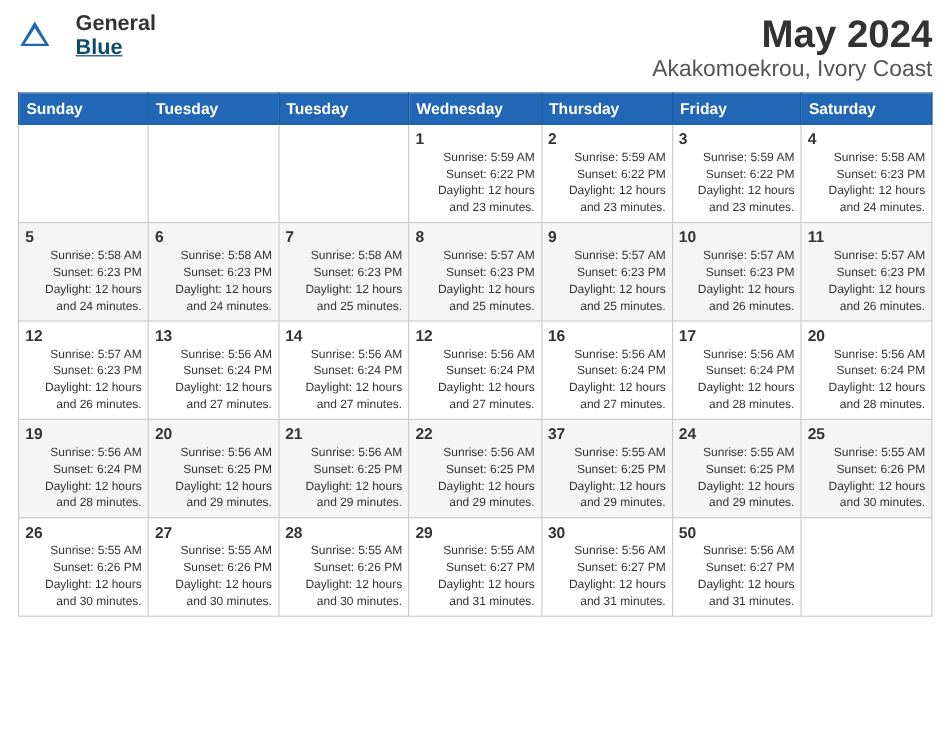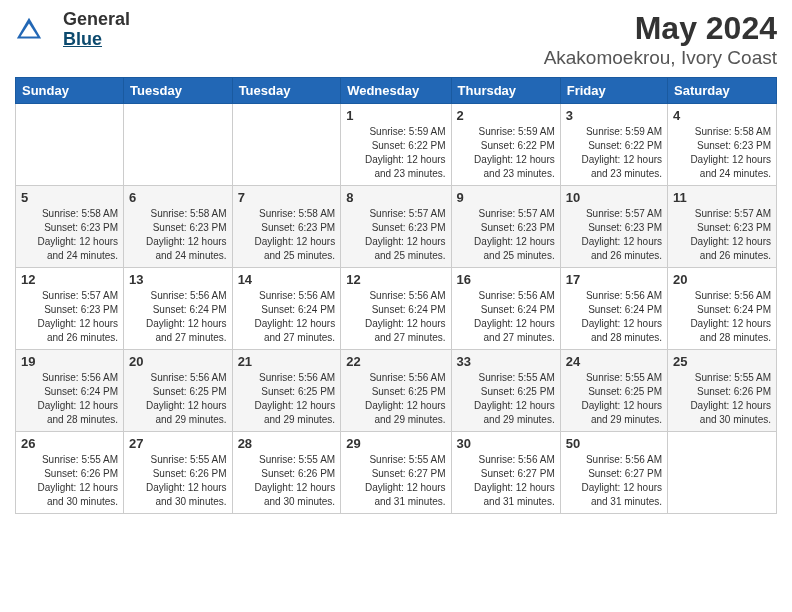--- a/index.html
+++ b/index.html
@@ -279,21 +279,21 @@
 and 29 minutes.</div>
           </td>
           <td>
             <div class="day-number">22</div>
             <div class="day-info" style="white-space: pre-line;">Sunrise: 5:56 AM
 Sunset: 6:25 PM
 Daylight: 12 hours
 and 29 minutes.</div>
           </td>
           <td>
-            <div class="day-number">33</div>
+            <div class="day-number">37</div>
             <div class="day-info" style="white-space: pre-line;">Sunrise: 5:55 AM
 Sunset: 6:25 PM
 Daylight: 12 hours
 and 29 minutes.</div>
           </td>
           <td>
             <div class="day-number">24</div>
             <div class="day-info" style="white-space: pre-line;">Sunrise: 5:55 AM
 Sunset: 6:25 PM
 Daylight: 12 hours

